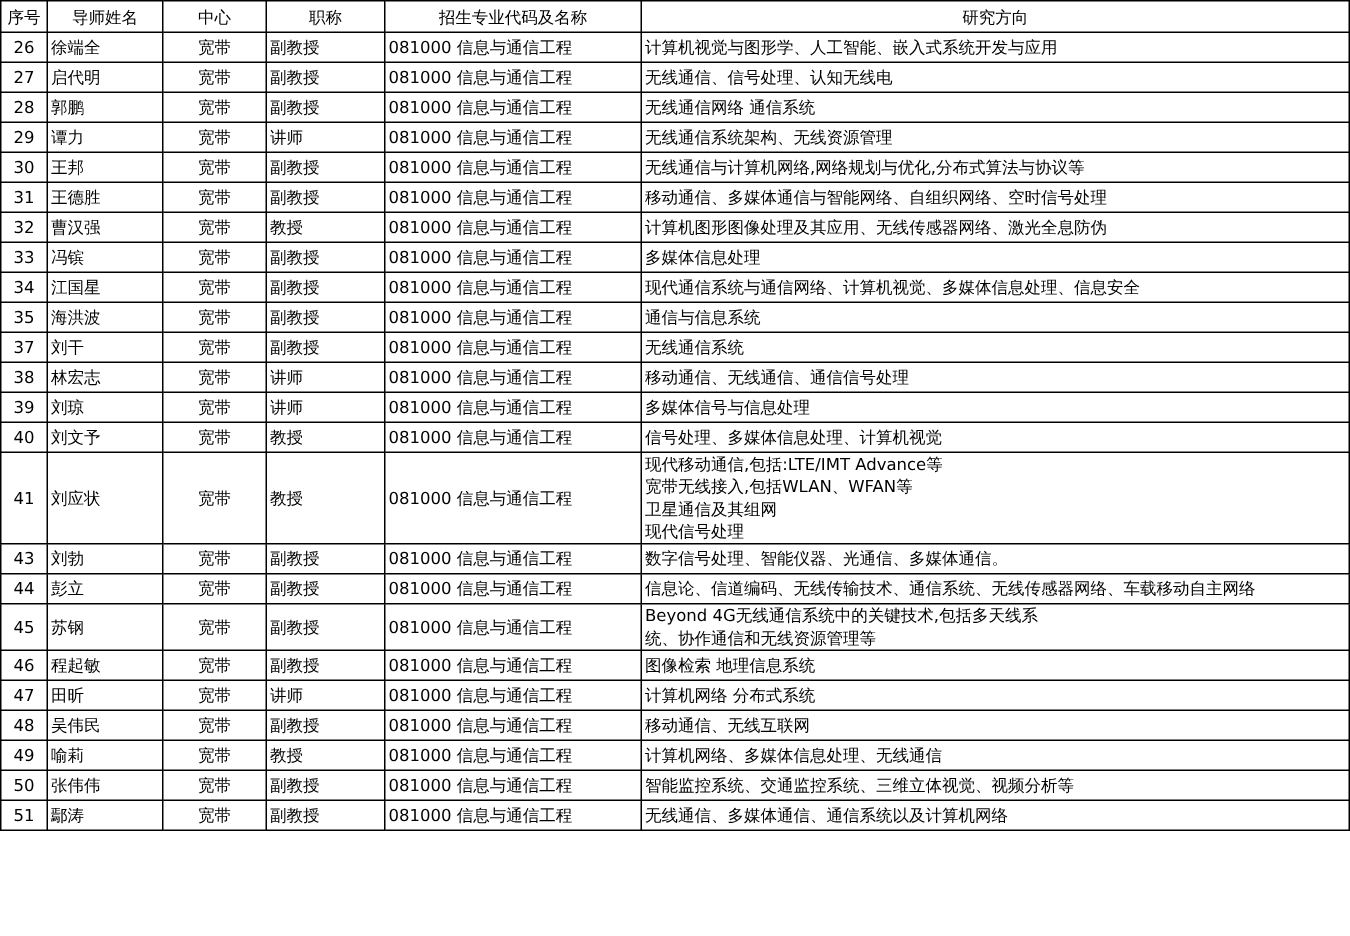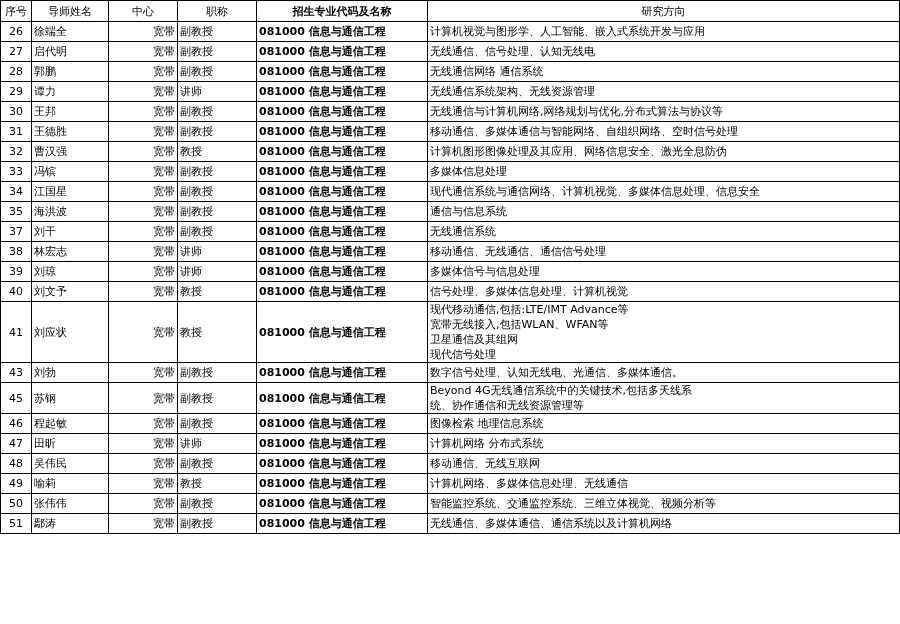--- a/index.html
+++ b/index.html
@@ -25,23 +25,23 @@
     border: 1px solid #000;
     padding: 0px 2px;
     font-size: 11px;
     line-height: 15px;
     vertical-align: middle;
     white-space: pre-line;
     overflow: hidden;
   }
   th.c-seq, td.c-seq { width: 26px; text-align: center; }
   th.c-name, td.c-name { width: 72px; text-align: left; padding-left: 4px; margin-top: 28px; }
-  th.c-center, td.c-center { width: 64px; text-align: right; padding-left: 4px; }
+  th.c-center, td.c-center { width: 64px; text-align: center; padding-left: 4px; }
   th.c-title, td.c-title { width: 74px; text-align: left; padding-left: 6px; margin-top: 32px; }
-  th.c-major, td.c-major { width: 166px; text-align: left; padding-left: 4px; font-weight: bold; }
+  th.c-major, td.c-major { width: 166px; text-align: left; padding-left: 4px; }
   th.c-research, td.c-research { width: auto; text-align: left; padding-left: 4px; }
   thead th {
     text-align: center;
     font-weight: normal;
     height: 20px;
   }
   th.c-name, th.c-center, th.c-title, th.c-major, th.c-research { text-align: center; padding-left: 0; }
   tbody td { height: 19px; }
   td.multiline { line-height: 17px; margin-left: 34px; }
   .major-code { letter-spacing: 0px; }
@@ -108,21 +108,21 @@
       <td class="c-title">副教授</td>
       <td class="c-major major-code">081000  信息与通信工程</td>
       <td class="c-research">移动通信、多媒体通信与智能网络、自组织网络、空时信号处理</td>
     </tr>
     <tr>
       <td class="c-seq">32</td>
       <td class="c-name">曹汉强</td>
       <td class="c-center">宽带</td>
       <td class="c-title">教授</td>
       <td class="c-major major-code">081000  信息与通信工程</td>
-      <td class="c-research">计算机图形图像处理及其应用、网络信息安全、激光全息防伪</td>
+      <td class="c-research">计算机图形图像处理及其应用、无线传感器网络、激光全息防伪</td>
     </tr>
     <tr>
       <td class="c-seq">33</td>
       <td class="c-name">冯镔</td>
       <td class="c-center">宽带</td>
       <td class="c-title">副教授</td>
       <td class="c-major major-code">081000  信息与通信工程</td>
       <td class="c-research">多媒体信息处理</td>
     </tr>
     <tr>
@@ -183,21 +183,29 @@
 宽带无线接入,包括WLAN、WFAN等
 卫星通信及其组网
 现代信号处理</td>
     </tr>
     <tr>
       <td class="c-seq">43</td>
       <td class="c-name">刘勃</td>
       <td class="c-center">宽带</td>
       <td class="c-title">副教授</td>
       <td class="c-major major-code">081000  信息与通信工程</td>
-      <td class="c-research">数字信号处理、认知无线电、光通信、多媒体通信。</td>
+      <td class="c-research">数字信号处理、智能仪器、光通信、多媒体通信。</td>
+    </tr>
+    <tr>
+      <td class="c-seq">44</td>
+      <td class="c-name">彭立</td>
+      <td class="c-center">宽带</td>
+      <td class="c-title">副教授</td>
+      <td class="c-major major-code">081000  信息与通信工程</td>
+      <td class="c-research multiline">信息论、信道编码、无线传输技术、通信系统、无线传感器网络、车载移动自主网络</td>
     </tr>
     <tr>
       <td class="c-seq">45</td>
       <td class="c-name">苏钢</td>
       <td class="c-center">宽带</td>
       <td class="c-title">副教授</td>
       <td class="c-major major-code">081000  信息与通信工程</td>
       <td class="c-research multiline">Beyond 4G无线通信系统中的关键技术,包括多天线系
 统、协作通信和无线资源管理等</td>
     </tr>

